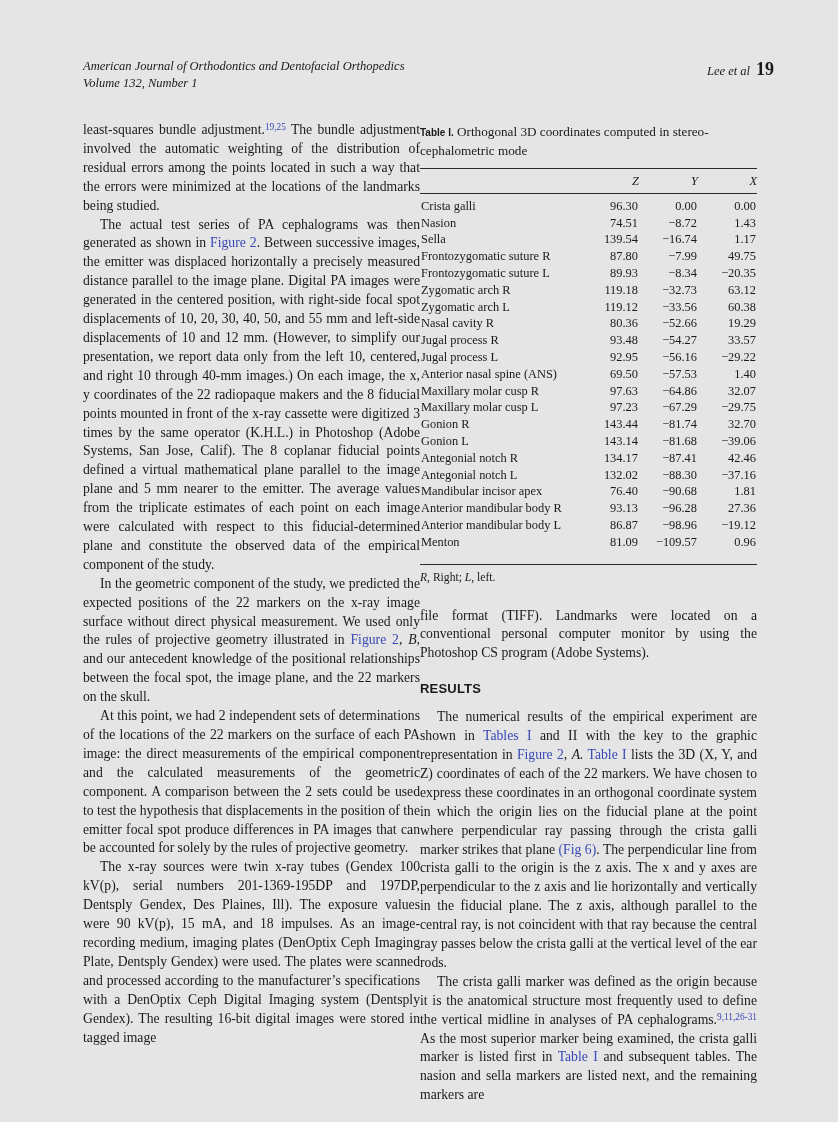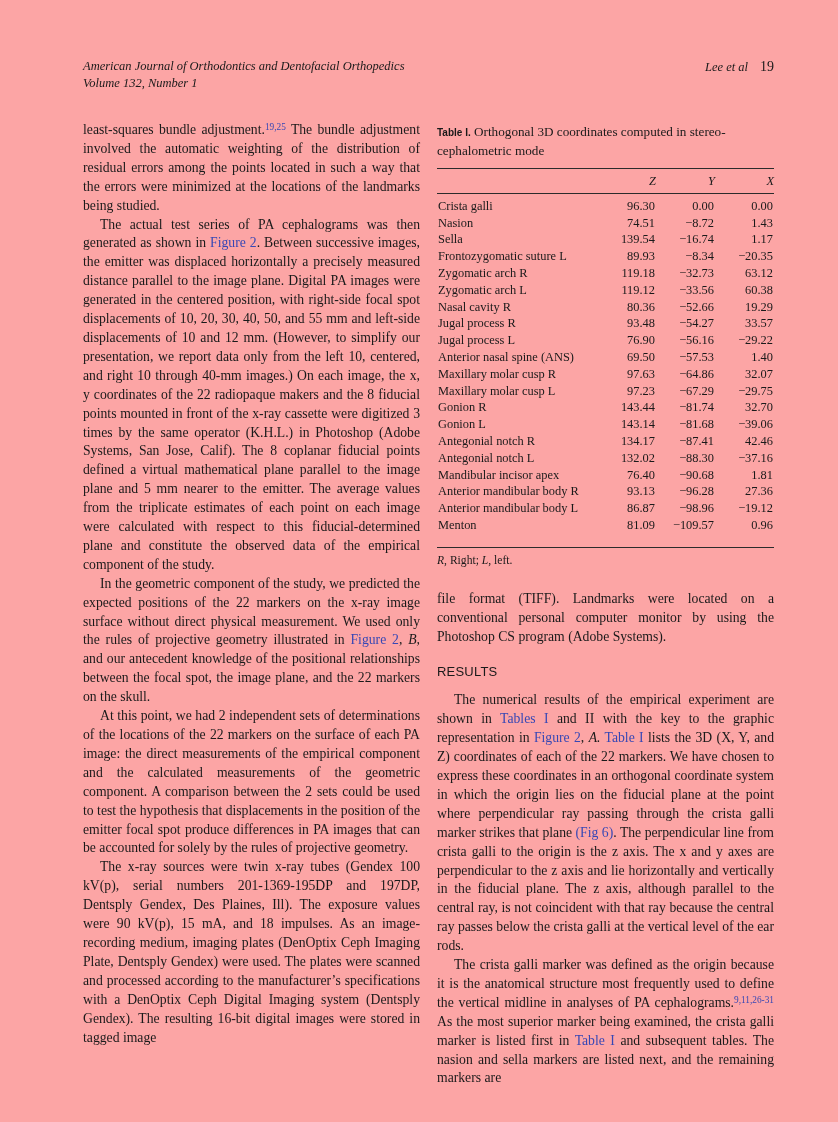--- a/index.html
+++ b/index.html
@@ -1,33 +1,33 @@
 <!DOCTYPE html>
 <html style="--link: #3747b5; --text: #1a1a1a;"><head>
 <meta charset="utf-8">
 <style>
   html,body { margin:0; padding:0; background:#ffffff; }
   .page {
     position:relative;
     width:838px; height:1122px;
-    background:#fca5a5;
+    background:#e5e5e5;
     font-family:"Liberation Serif", serif;
     color:#1a1a1a;
     overflow:hidden;
     box-sizing:border-box;
   }
   .running-head {
     display:flex; justify-content:space-between; align-items:flex-start;
     padding:58px 64px 0 83px;
     font-style:italic; font-size:12.5px; line-height:1.32;
   }
   .running-head .right { white-space:nowrap; }
-  .pageno { font-style:normal; font-weight:normal; margin-left:12px; font-size:14px; }
+  .pageno { font-style:normal; font-weight:bold; margin-left:6px; font-size:18px; }
   .columns {
-    display:flex; gap:17px;
+    display:flex; 
     padding:30px 64px 0 83px;
     box-sizing:border-box;
   }
   .col { width:337px; font-size:13.7px; line-height:18.9px; text-align:justify; }
   .para { margin:0; }
   .para.indent { text-indent:17px; }
   .link { color:var(--link,#3747b5); }
   .sup  { color:var(--link,#3747b5); font-size:9.3px; vertical-align:4px; line-height:0; }
   .i    { font-style:italic; }
   
@@ -39,21 +39,21 @@
   table.dtable thead th { font-style:italic; font-weight:normal; text-align:right;
                  padding:5px 0 4px 0; border-bottom:1.2px solid #2b2b2b; }
   table.dtable thead th.lead { text-align:left; }
   table.dtable tbody tr:first-child td { padding-top:5px;margin-left:24px; }
   table.dtable tbody tr:last-child td { padding-bottom:14px; }
   td.rowlabel { text-align:left; white-space:nowrap; }
   td.num, th.num { text-align:right; width:57px; white-space:nowrap; }
   .tbl-footnote { font-size:11.6px; line-height:14px; margin-top:6px; text-align:left; }
   
   .section-heading {
-    font-family:"Liberation Sans", sans-serif; font-weight:normal;
+    font-family:"Liberation Sans", sans-serif; font-weight:bold;
     font-size:13px; letter-spacing:0.2px;
     margin:17px 0 9px 0; text-align:left;
   }
   .after-table { margin-top:0; }
 </style>
 </head>
 <body>
 
 <div class="page">
 
@@ -105,20 +105,26 @@
                 <td class="num">−8.72</td>
                 <td class="num">1.43</td>
               </tr>
               <tr>
                 <td class="rowlabel">Sella</td>
                 <td class="num">139.54</td>
                 <td class="num">−16.74</td>
                 <td class="num">1.17</td>
               </tr>
               <tr>
+                <td class="rowlabel">Frontozygomatic suture R</td>
+                <td class="num">87.80</td>
+                <td class="num">−7.99</td>
+                <td class="num">49.75</td>
+              </tr>
+              <tr>
                 <td class="rowlabel">Frontozygomatic suture L</td>
                 <td class="num">89.93</td>
                 <td class="num">−8.34</td>
                 <td class="num">−20.35</td>
               </tr>
               <tr>
                 <td class="rowlabel">Zygomatic arch R</td>
                 <td class="num">119.18</td>
                 <td class="num">−32.73</td>
                 <td class="num">63.12</td>
@@ -136,21 +142,21 @@
                 <td class="num">19.29</td>
               </tr>
               <tr>
                 <td class="rowlabel">Jugal process R</td>
                 <td class="num">93.48</td>
                 <td class="num">−54.27</td>
                 <td class="num">33.57</td>
               </tr>
               <tr>
                 <td class="rowlabel">Jugal process L</td>
-                <td class="num">76.90</td>
+                <td class="num">92.95</td>
                 <td class="num">−56.16</td>
                 <td class="num">−29.22</td>
               </tr>
               <tr>
                 <td class="rowlabel">Anterior nasal spine (ANS)</td>
                 <td class="num">69.50</td>
                 <td class="num">−57.53</td>
                 <td class="num">1.40</td>
               </tr>
               <tr>

